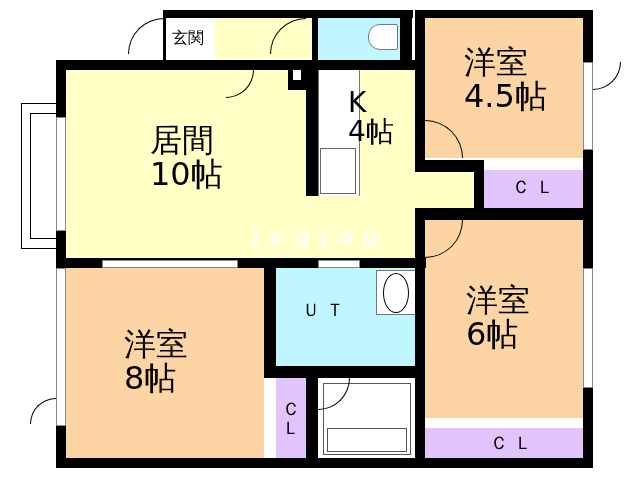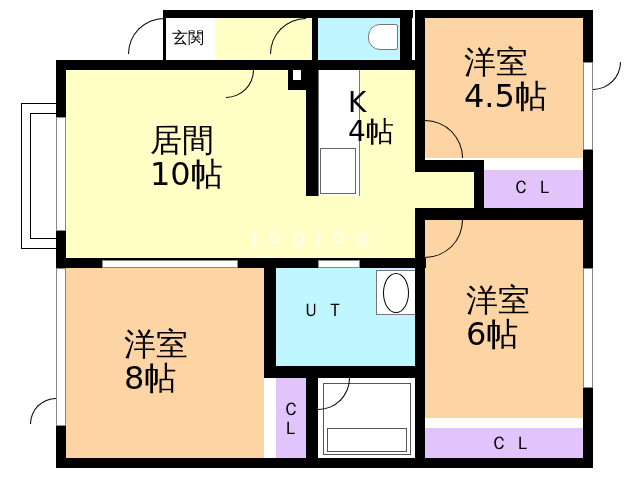--- a/index.html
+++ b/index.html
@@ -3,21 +3,21 @@
 <meta charset="utf-8">
 <style>
   html,body{margin:0;padding:0;background:#ffffff;}
   body{width:640px;height:480px;position:relative;overflow:hidden;font-family:"DejaVu Sans","Liberation Sans",sans-serif;}
   .abs{position:absolute;box-sizing:border-box;}
   .wall{position:absolute;background:#000;}
   .room{position:absolute;}
   .label{position:absolute;color:#000;text-align:left;line-height:1.05;white-space:pre;}
   .win{position:absolute;background:#fff;border:1px solid #888;box-sizing:border-box;}
   .small{font-size:18px;letter-spacing:6px;}
-  .wm{position:absolute;color:rgba(255,255,255,0.75);font-size:22px;letter-spacing:10px;}
+  .wm{position:absolute;color:rgba(255,255,255,0.75);font-size:22px;letter-spacing:10px;font-weight:bold;}
 </style>
 </head>
 <body>
 
 <div class="room" style="left:165px;top:18px;width:50px;height:44px;background:#fff;"></div>
 <div class="room" style="left:215px;top:18px;width:97px;height:44px;background:#ffffc6;"></div>
 <div class="room" style="left:318px;top:18px;width:82px;height:44px;background:#bff6ff;"></div>
 
 <div class="room" style="left:66px;top:70px;width:352px;height:190px;background:#ffffc6;"></div>
 <div class="room" style="left:418px;top:172px;width:56px;height:40px;background:#ffffc6;"></div>

